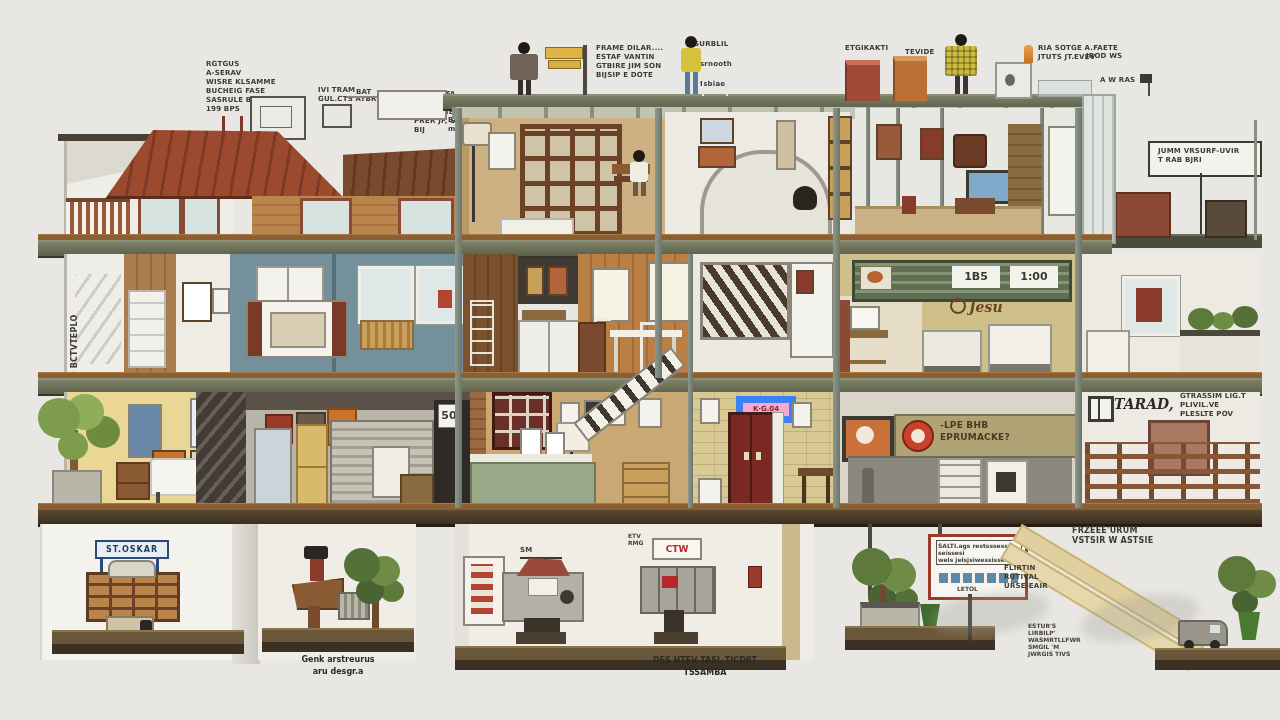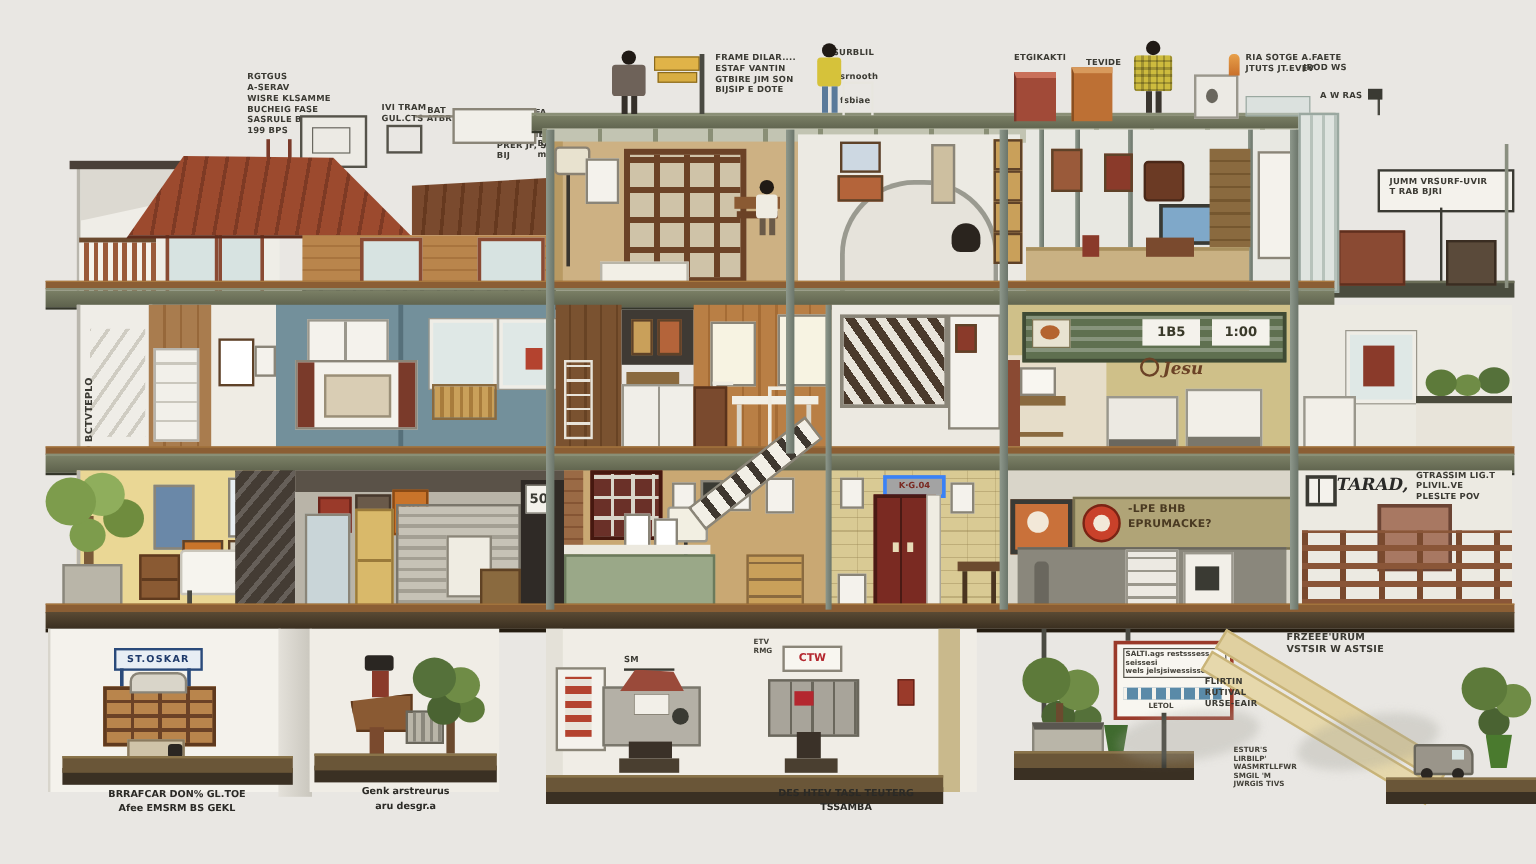--- a/index.html
+++ b/index.html
@@ -300,21 +300,21 @@
   <div class="abs" style="left:570px;top:446px;width:3px;height:48px;background:#3a352e"></div>
   <div class="abs" style="left:556px;top:422px;width:30px;height:26px;background:#f2efe2;border:2px solid #9a978c;border-radius:3px"></div>
   <div class="abs" style="left:520px;top:428px;width:18px;height:26px;background:#fff;border:2px solid #8a8578"></div>
   <div class="abs" style="left:545px;top:432px;width:16px;height:22px;background:#fff;border:2px solid #8a8578"></div>
   <div class="abs" style="left:470px;top:454px;width:122px;height:8px;background:#ece9df"></div>
   <div class="abs" style="left:470px;top:462px;width:122px;height:46px;background:#9aa888;border:2px solid #6b7a5c"></div>
   <div class="abs" style="left:588px;top:418px;width:120px;height:20px;background:repeating-linear-gradient(90deg,#f2efe6 0 10px,#3f3830 10px 16px);border:2px solid #8a8578;transform:rotate(-38deg);transform-origin:left bottom"></div>
   <div class="abs" style="left:622px;top:462px;width:44px;height:46px;background:#c9a05a;border:2px solid #8a6a3f;background-image:repeating-linear-gradient(0deg,transparent 0 12px,#8a6a3f 12px 14px)"></div>
 
   <div class="room" style="left:692px;top:392px;width:146px;height:116px;background-color:#d9ca94;background-image:repeating-linear-gradient(0deg,transparent 0 10px,rgba(140,120,70,.35) 10px 11px),repeating-linear-gradient(90deg,transparent 0 22px,rgba(140,120,70,.25) 22px 23px)"></div>
-  <div class="abs" style="left:736px;top:396px;width:46px;height:13px;background:#a3a3a3;border:3px solid #3b82f6;font:bold 7px/13px 'DejaVu Sans',sans-serif;text-align:center;color:#7a2a22;filter:blur(.4px)">K·G.04</div>
+  <div class="abs" style="left:736px;top:396px;width:46px;height:13px;background:#f9a8d4;border:7px solid #3b82f6;font:bold 7px/13px 'DejaVu Sans',sans-serif;text-align:center;color:#7a2a22;filter:blur(.4px)">K·G.04</div>
   <div class="abs" style="left:728px;top:412px;width:46px;height:94px;background:#7a2a22;border:3px solid #4a1a14;background-image:linear-gradient(90deg,transparent 19px,#4a1a14 19px,#4a1a14 21px,transparent 21px)"></div>
   <div class="abs" style="left:772px;top:412px;width:10px;height:94px;background:#efece2;border:1px solid #9a978c"></div>
   <div class="abs" style="left:744px;top:452px;width:5px;height:8px;background:#e8dcb8;box-shadow:12px 0 0 #e8dcb8"></div>
   <div class="whframe" style="left:700px;top:398px;width:16px;height:22px"></div>
   <div class="whframe" style="left:792px;top:402px;width:16px;height:22px"></div>
   <div class="whframe" style="left:698px;top:478px;width:20px;height:28px"></div>
   <div class="abs" style="left:798px;top:468px;width:36px;height:8px;background:#6b4a2e;box-shadow:0 30px 0 -4px #4a3420"></div>
   <div class="abs" style="left:802px;top:476px;width:4px;height:30px;background:#4a3420;box-shadow:24px 0 0 #4a3420"></div>
 
   <div class="room" style="left:838px;top:392px;width:240px;height:116px;background:#d9d5c9"></div>
@@ -348,22 +348,20 @@
 
   <div class="abs" style="left:40px;top:524px;width:192px;height:136px;background:#f4f2ec;border-left:2px solid #d8d5cc"></div>
   <div class="abs" style="left:232px;top:524px;width:28px;height:140px;background:linear-gradient(90deg,#e4e1da,#c9c6bd)"></div>
   <div class="abs" style="left:95px;top:540px;width:70px;height:15px;background:#e8eef4;border:2px solid #2a4a7a;font:bold 8px/15px 'DejaVu Sans',sans-serif;text-align:center;color:#1f3a6a;letter-spacing:1px;filter:blur(.35px)">ST.OSKAR</div>
   <div class="abs" style="left:100px;top:557px;width:3px;height:18px;background:#2a4a7a;box-shadow:56px 0 0 #2a4a7a"></div>
   <div class="abs" style="left:86px;top:572px;width:88px;height:44px;background-color:#b9854c;background-image:repeating-linear-gradient(0deg,transparent 0 9px,#6b4226 9px 12px),repeating-linear-gradient(90deg,transparent 0 20px,#6b4226 20px 23px);border:3px solid #5f3a1e"></div>
   <div class="abs" style="left:108px;top:560px;width:44px;height:14px;background:#d9d5c9;border:2px solid #8a8578;border-radius:8px 8px 0 0"></div>
   <div class="abs" style="left:106px;top:616px;width:44px;height:14px;background:#cfc3a8;border:2px solid #8a7a5e"></div>
   <div class="abs" style="left:140px;top:620px;width:12px;height:12px;background:#2a2622;border-radius:3px"></div>
   <div class="plat" style="left:52px;top:630px;width:192px;height:12px"></div>
-  <div class="cap" style="left:60px;top:656px;width:175px">BRRAFCAR DON% GL.TOE
-Afee EMSRM BS GEKL</div>
 
   <div class="abs" style="left:258px;top:524px;width:158px;height:136px;background:#f0ede6"></div>
   <div class="abs" style="left:304px;top:546px;width:24px;height:13px;background:#2a2622;border-radius:3px"></div>
   <div class="abs" style="left:310px;top:559px;width:14px;height:22px;background:#8a3a2a"></div>
   <div class="abs" style="left:292px;top:578px;width:48px;height:28px;background:#8a5a33;border:2px solid #5f3a1e;clip-path:polygon(0 20%,100% 0,100% 100%,10% 100%)"></div>
   <div class="abs" style="left:308px;top:606px;width:12px;height:26px;background:#7a4a2e"></div>
   <div class="abs" style="left:338px;top:592px;width:28px;height:24px;background:repeating-linear-gradient(90deg,#b9b5a8 0 4px,#8a877c 4px 7px);border:2px solid #6a675c"></div>
   <div class="abs" style="left:372px;top:598px;width:7px;height:30px;background:#6b4a2e"></div>
   <div class="foliage" style="left:344px;top:548px;width:36px;height:34px;background:#55713a;box-shadow:22px 6px 0 -2px #6f8c46,8px 26px 0 -4px #4a6332,30px 26px 0 -6px #5d7a3a"></div>
   <div class="plat" style="left:262px;top:628px;width:152px;height:12px"></div>
@@ -385,21 +383,21 @@
   <div class="abs" style="left:516px;top:632px;width:50px;height:12px;background:#4a3f30"></div>
   <div class="smallnote" style="left:628px;top:532px">ETV
 RMG</div>
   <div class="abs" style="left:652px;top:538px;width:46px;height:18px;background:#f8f6f0;border:2px solid #8a8578;font:bold 9px/18px 'DejaVu Sans',sans-serif;text-align:center;color:#b4272f;filter:blur(.35px)">CTW</div>
   <div class="abs" style="left:640px;top:566px;width:72px;height:44px;background:#a8a49a;border:2px solid #6a675c;background-image:repeating-linear-gradient(90deg,transparent 0 16px,#6a675c 16px 18px)">
       <div class="abs" style="left:20px;top:8px;width:16px;height:12px;background:#b4272f"></div>
     </div>
   <div class="abs" style="left:664px;top:610px;width:20px;height:22px;background:#3a3128"></div>
   <div class="abs" style="left:654px;top:632px;width:44px;height:12px;background:#4a3f30"></div>
   <div class="plat" style="left:455px;top:646px;width:331px;height:12px"></div>
-  <div class="cap" style="left:630px;top:655px;width:150px">DES HTEV TASL TEUTERG
+  <div class="cap" style="left:630px;top:655px;width:150px">DES HTEV TASL TICDRT
 TSSAMBA</div>
 
   <div class="abs" style="left:868px;top:524px;width:4px;height:74px;background:#4a4a42"></div>
   <div class="abs" style="left:938px;top:524px;width:4px;height:52px;background:#4a4a42"></div>
   <div class="foliage" style="left:852px;top:548px;width:40px;height:38px;background:#5d7a3a;box-shadow:26px 8px 0 -2px #6f8c46,10px 30px 0 -6px #4a6332,34px 32px 0 -8px #55713a"></div>
   <div class="abs" style="left:880px;top:586px;width:6px;height:20px;background:#6b4a2e"></div>
   <div class="abs" style="left:860px;top:602px;width:56px;height:22px;background:#b9b5a8;border:2px solid #8a877c;border-top:6px solid #5a5750"></div>
   <div class="abs" style="left:920px;top:604px;width:20px;height:24px;background:#3f6a2e;clip-path:polygon(0 0,100% 0,80% 100%,20% 100%)"></div>
   <div class="plat" style="left:845px;top:626px;width:150px;height:12px"></div>
 

